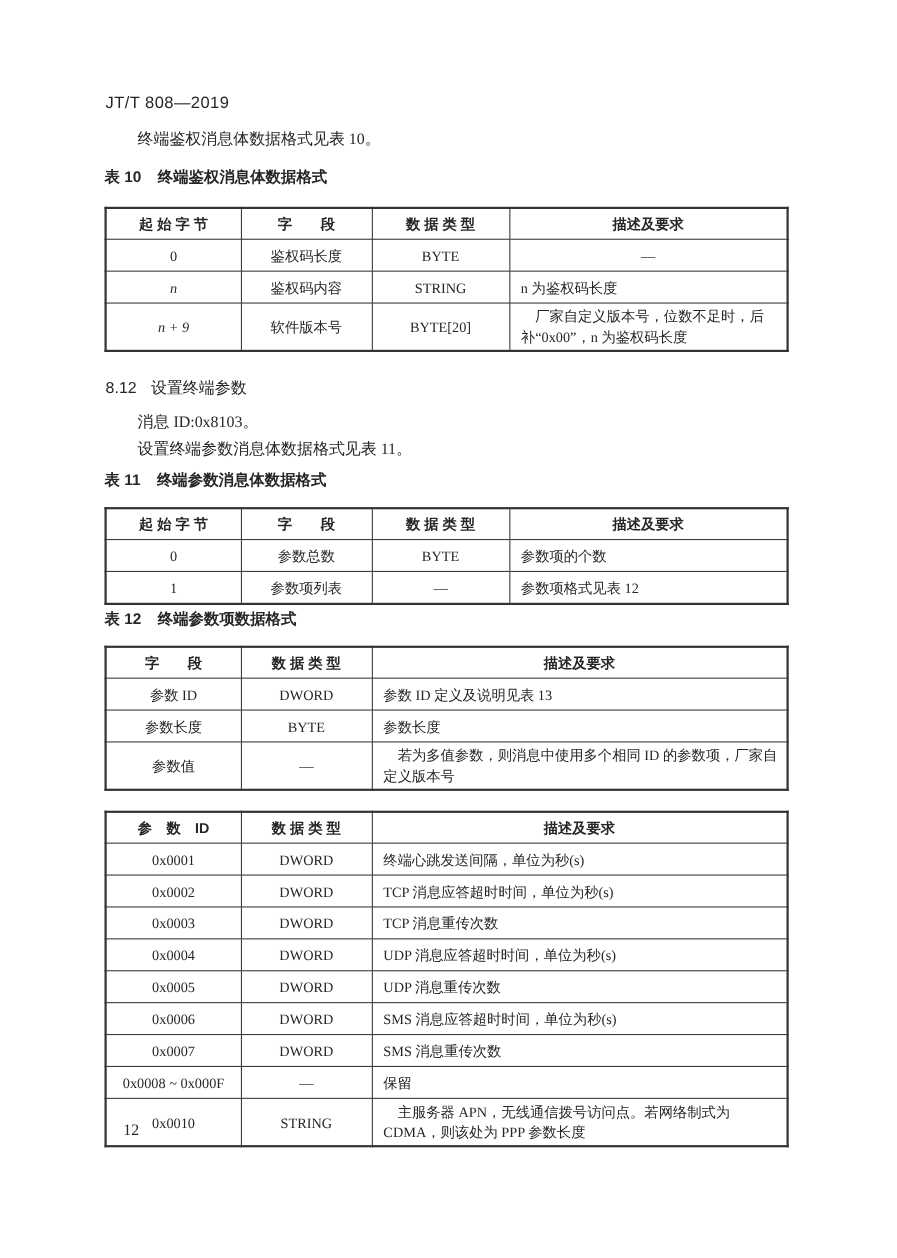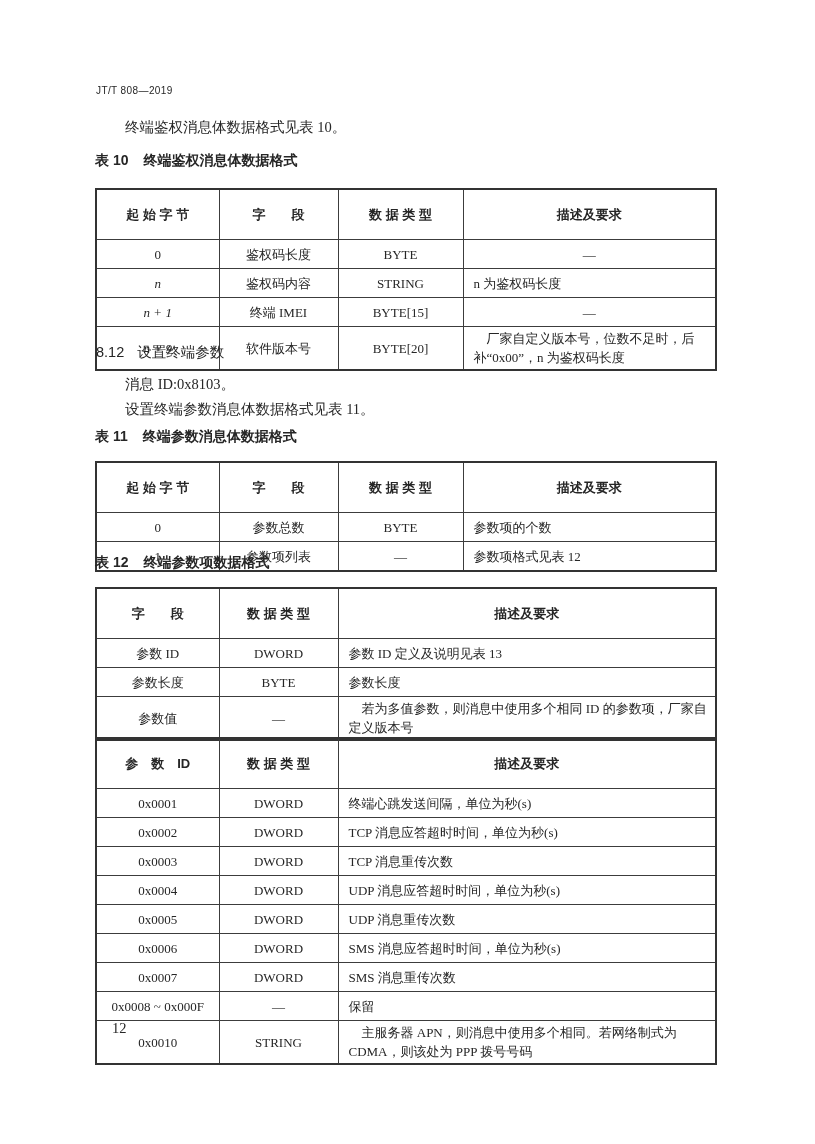--- a/index.html
+++ b/index.html
@@ -4,21 +4,21 @@
 <style>
   html,body{margin:0;padding:0;background:#fff;}
   .page{
     position:relative;width:815px;height:1144px;background:#ffffff;
     font-family:"Liberation Serif","DejaVu Serif",serif;color:#262626;
     overflow:hidden;
   }
   .doc-number{
     position:absolute;left:96px;top:85px;
     font-family:"Liberation Sans","DejaVu Sans",sans-serif;
-    font-size:10px;letter-spacing:.4px;
+    font-size:15px;letter-spacing:.4px;
   }
   .para{
     position:absolute;left:96px;width:622px;
     font-size:14.5px;line-height:20px;text-indent:2em;
   }
   #intro{top:117px}
   #para-msg-id{top:374px}
   #para-format{top:399px}
   .section-heading{
     position:absolute;left:96px;top:343px;
@@ -43,21 +43,21 @@
   }
   #table-10{top:188px}
   #table-11{top:461px}
   #table-12{top:587px}
   #table-13{top:737px}
   table{border:2px solid #333;}
   th,td{border:1px solid #3c3c3c;}
   th{
     font-family:"Liberation Sans","DejaVu Sans",sans-serif;
     font-weight:700;height:25px;text-align:center;
-    padding:12px 4px;font-size:13px;margin-top:12px;
+    padding:1px 4px;font-size:13px;margin-top:12px;
   }
   td{height:24px;text-align:center;padding:2px 4px;vertical-align:middle;}
   td.desc{text-align:left;padding:2px 8px 2px 10px;}
   td.indent{text-indent:1em;}
   td.var{font-style:italic;}
   .page-number{position:absolute;left:112px;top:1020px;font-size:14.5px;}
 </style>
 </head>
 <body>
 
@@ -93,26 +93,20 @@
         <td>BYTE</td>
         <td>—</td>
       </tr>
       <tr>
         <td class="var">n</td>
         <td>鉴权码内容</td>
         <td>STRING</td>
         <td class="desc">n 为鉴权码长度</td>
       </tr>
       <tr>
-        <td class="var">n + 1</td>
-        <td>终端 IMEI</td>
-        <td>BYTE[15]</td>
-        <td>—</td>
-      </tr>
-      <tr>
         <td class="var">n + 9</td>
         <td>软件版本号</td>
         <td>BYTE[20]</td>
         <td class="desc indent">厂家自定义版本号，位数不足时，后补“0x00”，n 为鉴权码长度</td>
       </tr>
     </tbody>
   </table>
 
   <div class="section-heading">
     <span class="sec-num">8.12</span><span>设置终端参数</span>
@@ -243,20 +237,20 @@
         <td class="desc">SMS 消息重传次数</td>
       </tr>
       <tr>
         <td>0x0008 ~ 0x000F</td>
         <td>—</td>
         <td class="desc">保留</td>
       </tr>
       <tr>
         <td>0x0010</td>
         <td>STRING</td>
-        <td class="desc indent">主服务器 APN，则消息中使用多个相同。若网络制式为 CDMA，则该处为 PPP 拨号号码</td>
+        <td class="desc indent">主服务器 APN，无线通信拨号访问点。若网络制式为 CDMA，则该处为 PPP 参数长度</td>
       </tr>
     </tbody>
   </table>
 
   <div class="page-number">12</div>
 
 </div>
 
 </body></html>

